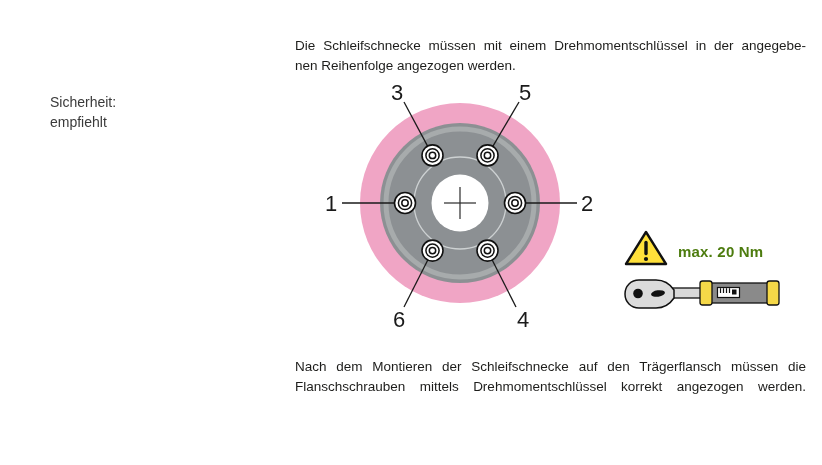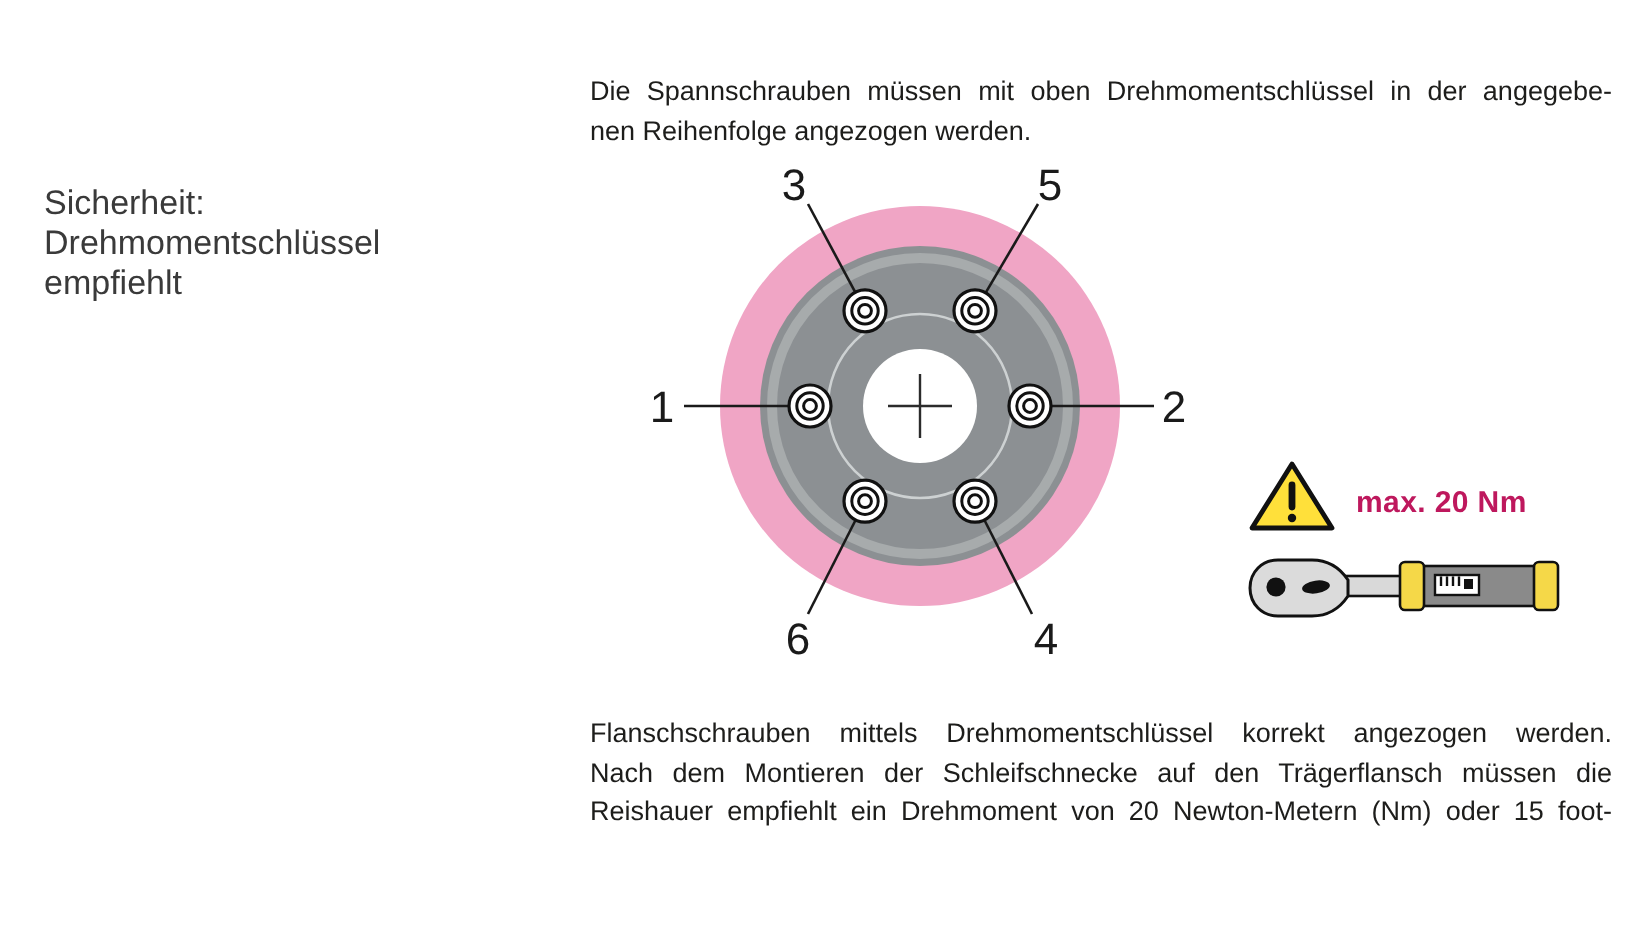--- a/index.html
+++ b/index.html
@@ -2,44 +2,43 @@
 <html><head>
 <meta charset="utf-8">
 <style>
   html,body{margin:0;padding:0;}
   body{
     width:822px;height:465px;background:#ffffff;position:relative;overflow:hidden;
     font-family:"Liberation Sans",sans-serif;color:#1d1d1b;
     -webkit-font-smoothing:antialiased;
   }
   .abs{position:absolute;}
-  #sidebar-note{left:22px;top:92px;width:190px;font-size:17px;line-height:20px;color:#3a3a3a;}
+  #sidebar-note{left:50px;top:92px;width:190px;font-size:14px;line-height:20px;color:#3a3a3a;}
   #intro-paragraph{left:295px;top:36px;width:511px;font-size:13.5px;line-height:20px;}
   #body-paragraph{left:295px;top:357px;width:511px;font-size:13.5px;line-height:19.6px;}
   .jlines div{text-align:justify;text-align-last:justify;}
   .jlines div.last-line{text-align-last:left;}
   .jall div{text-align:justify;text-align-last:justify;}
   #wheel-svg{left:320px;top:78px;}
   #warning-svg{left:622px;top:228px;}
-  #torque-label{left:678px;top:243px;font-size:15px;font-weight:bold;color:#be185d;letter-spacing:.2px;}
+  #torque-label{left:678px;top:243px;font-size:15px;font-weight:bold;color:#4d7c0f;letter-spacing:.2px;}
   #wrench-svg{left:618px;top:274px;}
   svg text{font-family:"Liberation Sans",sans-serif;}
   .num{font-size:22px;fill:#1a1a1a;}
 </style>
 </head>
 <body>
 
 <div id="sidebar-note" class="abs">
     <div>Sicherheit:</div>
-    <div>Drehmomentschlüssel</div>
     <div class="last-line">empfiehlt</div>
   </div>
 
 <div id="intro-paragraph" class="abs jlines">
-    <div>Die Spannschrauben müssen mit oben Drehmomentschlüssel in der angegebe-</div>
+    <div>Die Schleifschnecke müssen mit einem Drehmomentschlüssel in der angegebe-</div>
     <div class="last-line">nen Reihenfolge angezogen werden.</div>
   </div>
 
 <svg id="wheel-svg" class="abs" width="280" height="256" viewBox="0 0 280 256">
 
   <circle cx="140" cy="125" r="100" fill="#F0A5C5"></circle>
   <circle cx="140" cy="125" r="80" fill="#8C9093"></circle>
   <circle cx="140" cy="125" r="74" fill="none" stroke="#A7ABAC" stroke-width="5"></circle>
   <circle cx="140" cy="125" r="46" fill="none" stroke="#CDD1D2" stroke-width="1.3"></circle>
   <circle cx="140" cy="125" r="28.5" fill="#FFFFFF"></circle>
@@ -124,16 +123,15 @@
     <line x1="108.5" y1="14.2" x2="108.5" y2="19" stroke="#111" stroke-width="1.2"></line>
     <line x1="111.5" y1="14.2" x2="111.5" y2="19" stroke="#111" stroke-width="1.2"></line>
     <rect x="114" y="15.5" width="4.5" height="5" fill="#111"></rect>
   </g>
 
   <rect x="82" y="7" width="12" height="24" rx="2.5" fill="#F5D848" stroke="#111" stroke-width="1.3"></rect>
   <rect x="149" y="7" width="12" height="24" rx="2.5" fill="#F5D848" stroke="#111" stroke-width="1.3"></rect>
 </svg>
 
 <div id="body-paragraph" class="abs jall">
+    <div>Nach dem Montieren der Schleifschnecke auf den Trägerflansch müssen die</div>
     <div>Flanschschrauben mittels Drehmomentschlüssel korrekt angezogen werden.</div>
-    <div>Nach dem Montieren der Schleifschnecke auf den Trägerflansch müssen die</div>
-    <div>Reishauer empfiehlt ein Drehmoment von 20 Newton-Metern (Nm) oder 15 foot-</div>
   </div>
 
 </body></html>

